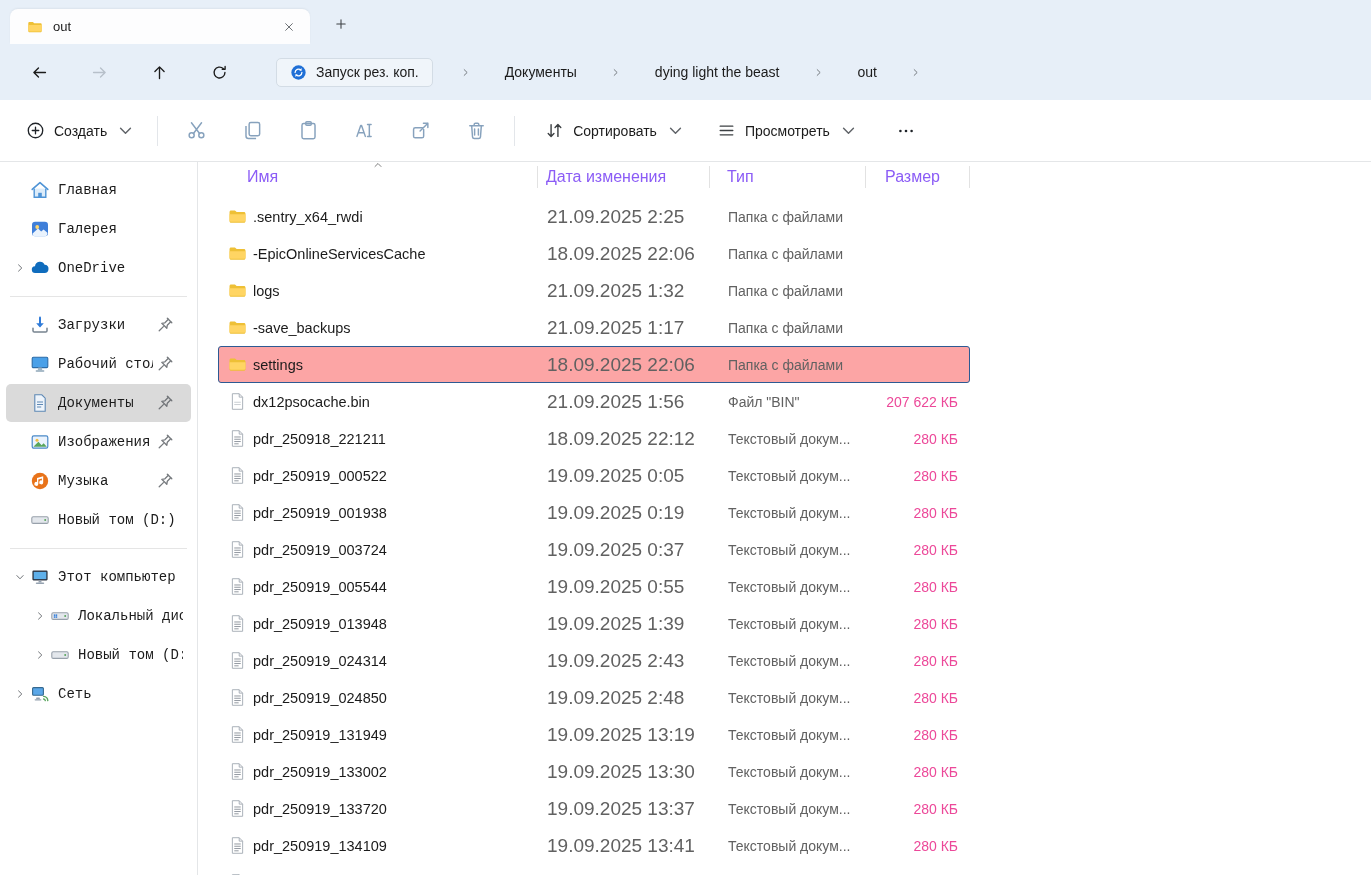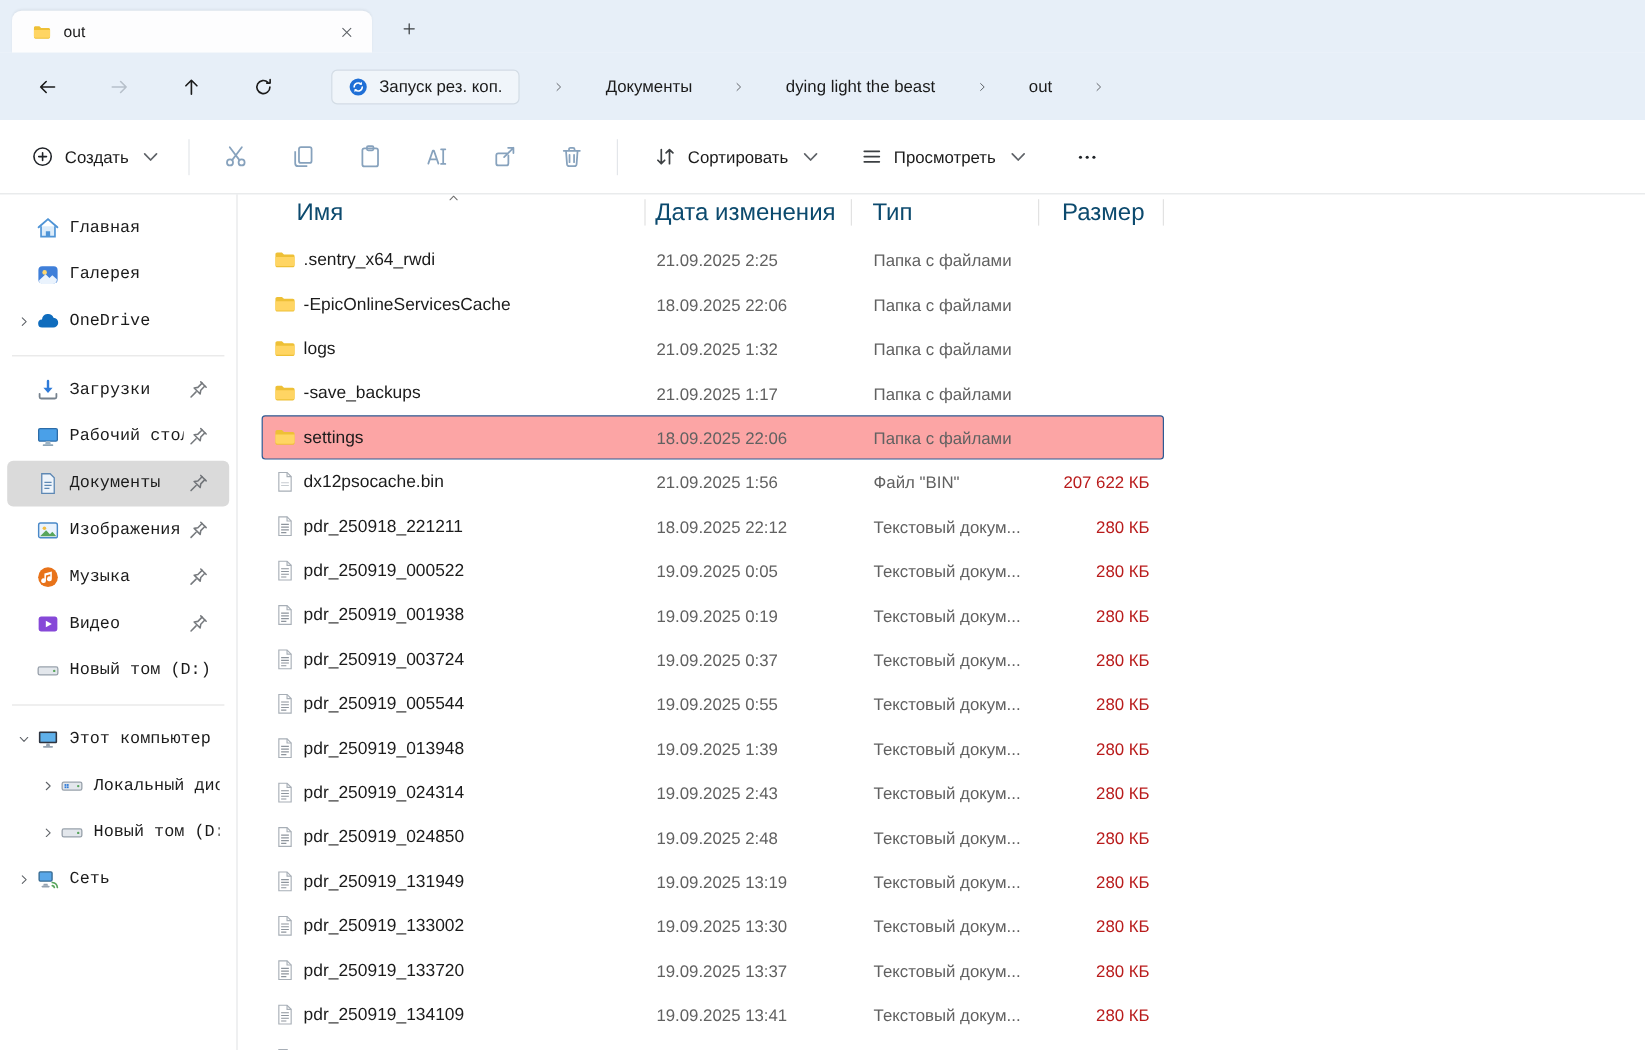--- a/index.html
+++ b/index.html
@@ -54,36 +54,36 @@
   .chev { width:20px; height:20px; flex:none; display:flex; align-items:center; justify-content:center; }
   .chev svg { width:12px; height:12px; }
   .sb-item .ic { width:20px; height:20px; flex:none; margin-right:8px; }
   .sb-label { font-size:14px; color:#1b1b1b; flex:1; white-space:nowrap; overflow:hidden; }
   .pin { width:15px; height:15px; flex:none; margin-left:2px; opacity:.85; }
   .sb-sep { height:1px; background:#e5e5e5; margin:9px 10px; }
   .ic svg { width:100%; height:100%; display:block; }
 
   .filearea { flex:1; min-width:0; padding:0 0 0 20px; overflow:hidden; position:relative; }
   .fl-header { display:grid; grid-template-columns:320px 172px 156px 104px; height:30px; align-items:center;
-    position:relative; color:#0c4a6e; font-size:20px; width:752px; }
+    position:relative; color:#8b5cf6; font-size:16px; width:752px; }
   .hc { height:22px; display:flex; align-items:center; border-right:1px solid #e2e2e2; white-space:nowrap; overflow:hidden; }
   .hc-name { padding-left:29px; }
   .hc-date { padding-left:8px; }
   .hc-type { padding-left:17px; }
   .hc-size { padding-left:19px; }
   .sort-caret { position:absolute; left:154px; top:-3px; width:12px; height:12px; }
   .fl-rows { padding-top:6px; }
   .row { display:grid; grid-template-columns:320px 172px 156px 104px; height:37px; align-items:center;
     width:752px; border:1px solid transparent; border-radius:3px; }
   .cell { white-space:nowrap; overflow:hidden; }
   .cell-name { display:flex; align-items:center; gap:6px; padding-left:9px; font-size:14.5px; color:#1b1b1b; }
   .cell-name .ic { width:19px; height:19px; flex:none; }
-  .cell-date { font-size:14px; color:#616161; padding-left:8px; }
+  .cell-date { font-size:19px; color:#616161; padding-left:8px; }
   .cell-type { font-size:14px; color:#616161; padding-left:17px; }
-  .cell-size { font-size:14px; color:#b91c1c; text-align:right; padding-right:13px; }
+  .cell-size { font-size:14px; color:#ec4899; text-align:right; padding-right:13px; }
 </style>
 </head>
 <body>
 
 <div class="window">
 
   <div class="tabbar">
     <div class="tab">
       <span class="ic">
           <svg viewBox="0 0 20 20">
@@ -407,39 +407,20 @@
         </div>
         <div class="sb-item">
           <span class="chev"></span>
           <span class="ic">
             <svg viewBox="0 0 20 20">
               <circle cx="10" cy="10" r="8.2" fill="#e8731a"></circle>
               <path d="M13.2 5.2v6.2a2 2 0 1 1-1.3-1.9V7.6l-3.6 1v4.3a2 2 0 1 1-1.3-1.9V6.9z" fill="#fff"></path>
             </svg>
           </span>
           <span class="sb-label">Музыка</span>
-          <span class="ic pin">
-            <svg viewBox="0 0 20 20">
-              <g stroke="#5f6368" stroke-width="1.3" fill="none" stroke-linecap="round" stroke-linejoin="round">
-                <path d="M12.3 3.2l4.5 4.5"></path>
-                <path d="M13.4 4.3 9.9 7.8l-3.1.5 5 5 .5-3.1 3.4-3.5"></path>
-                <path d="M8.4 11.6l-4.2 4.2"></path>
-              </g>
-            </svg>
-          </span>
-        </div>
-        <div class="sb-item">
-          <span class="chev"></span>
-          <span class="ic">
-            <svg viewBox="0 0 20 20">
-              <rect x="2.2" y="3.8" width="15.6" height="12.4" rx="2.2" fill="#8648d8"></rect>
-              <path d="M8.2 7.2 13.2 10l-5 2.8z" fill="#fff"></path>
-            </svg>
-          </span>
-          <span class="sb-label">Видео</span>
           <span class="ic pin">
             <svg viewBox="0 0 20 20">
               <g stroke="#5f6368" stroke-width="1.3" fill="none" stroke-linecap="round" stroke-linejoin="round">
                 <path d="M12.3 3.2l4.5 4.5"></path>
                 <path d="M13.4 4.3 9.9 7.8l-3.1.5 5 5 .5-3.1 3.4-3.5"></path>
                 <path d="M8.4 11.6l-4.2 4.2"></path>
               </g>
             </svg>
           </span>
         </div>

